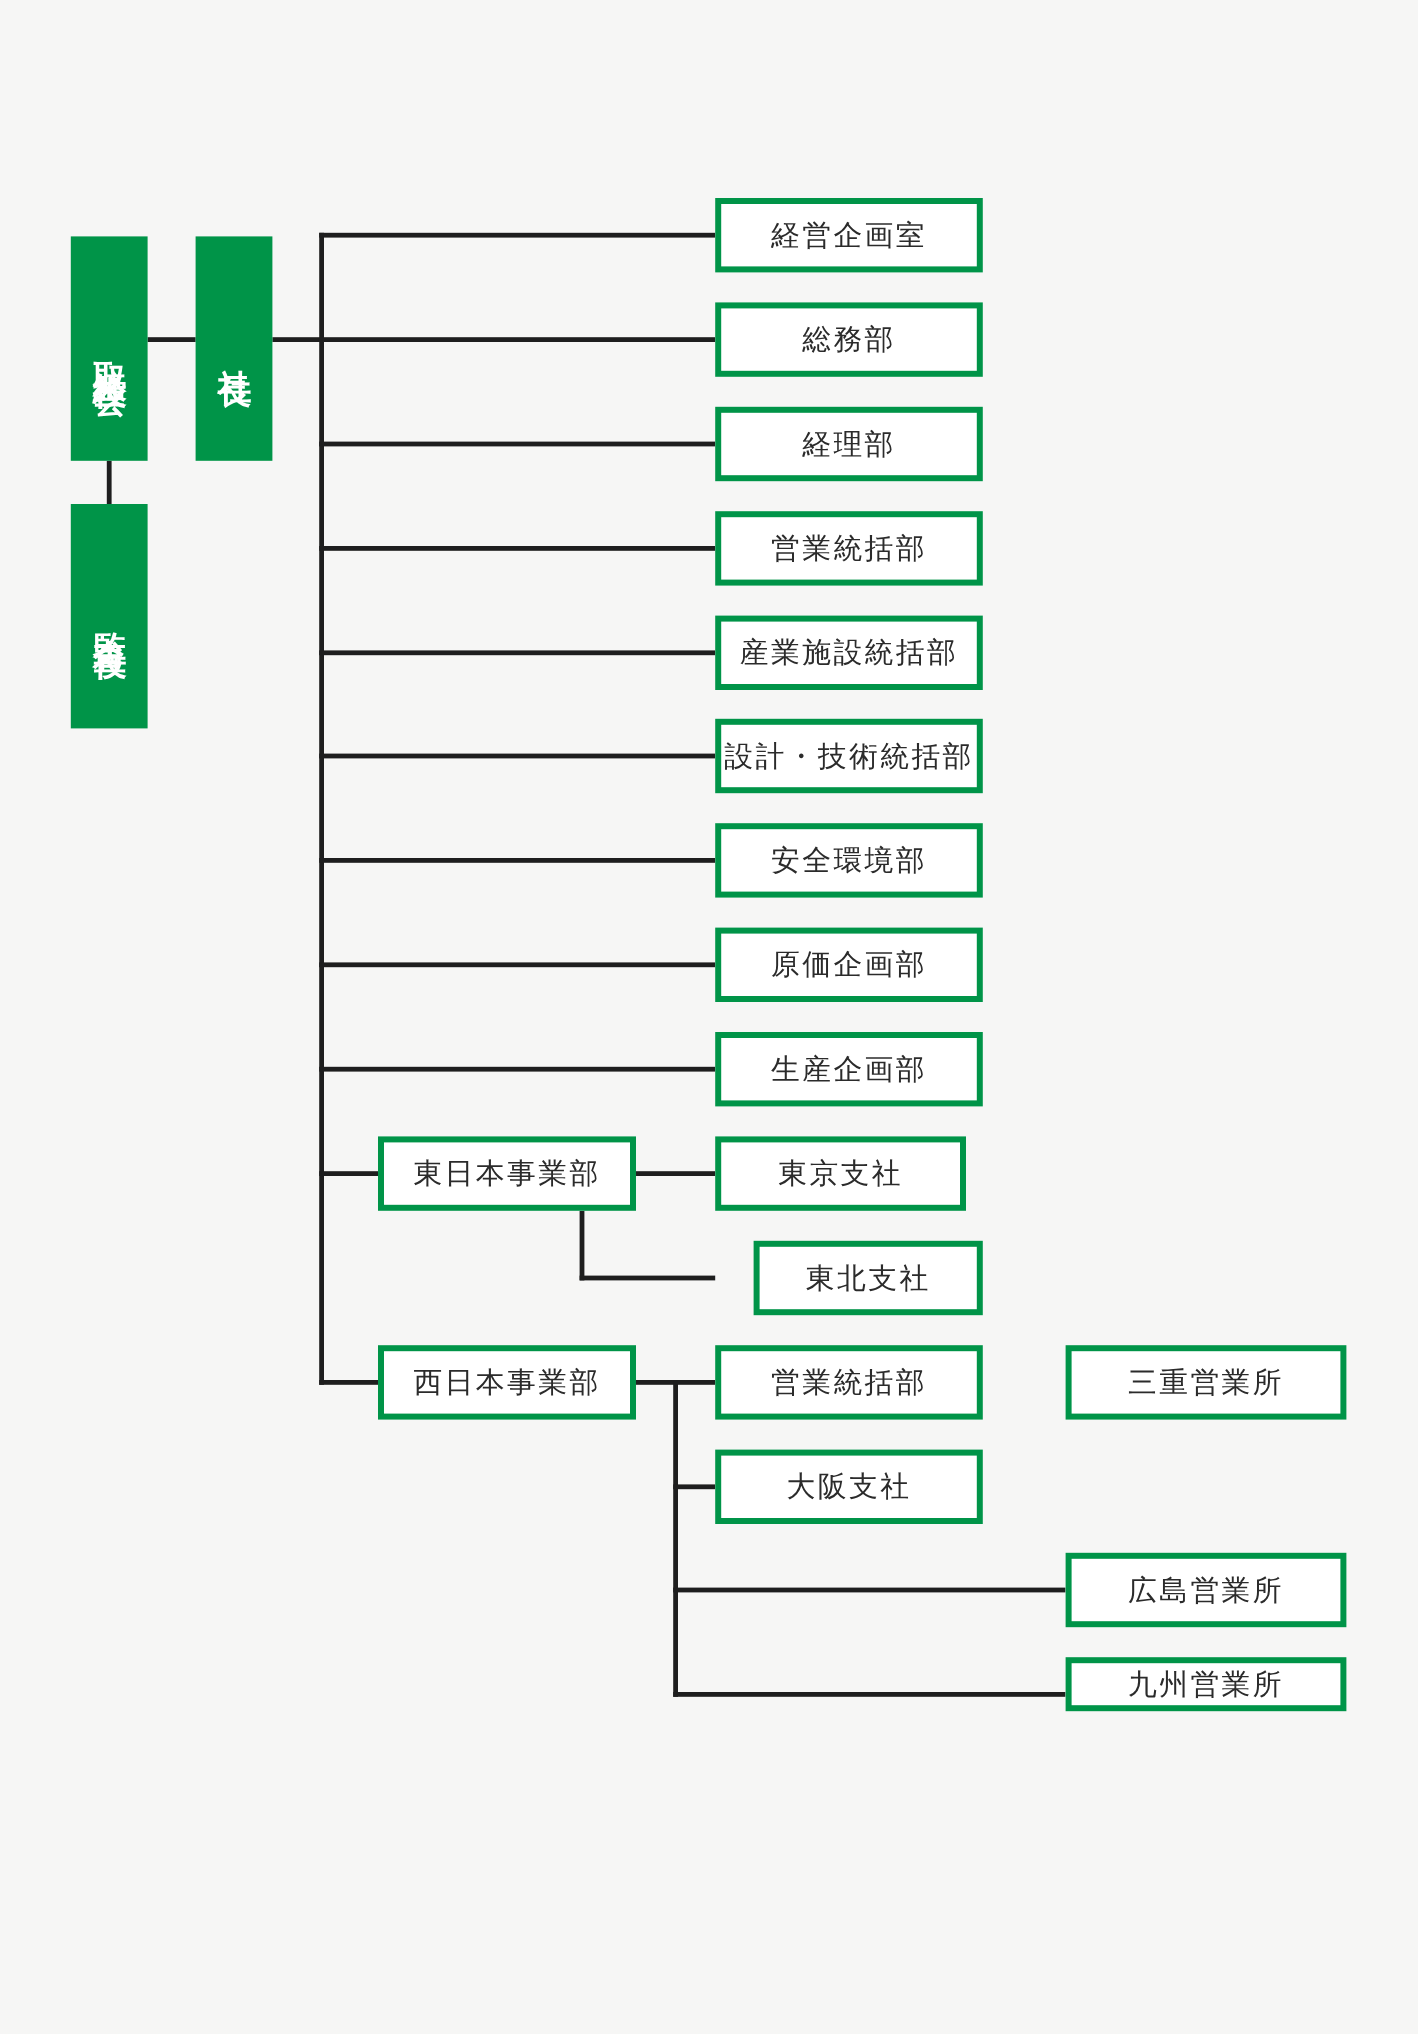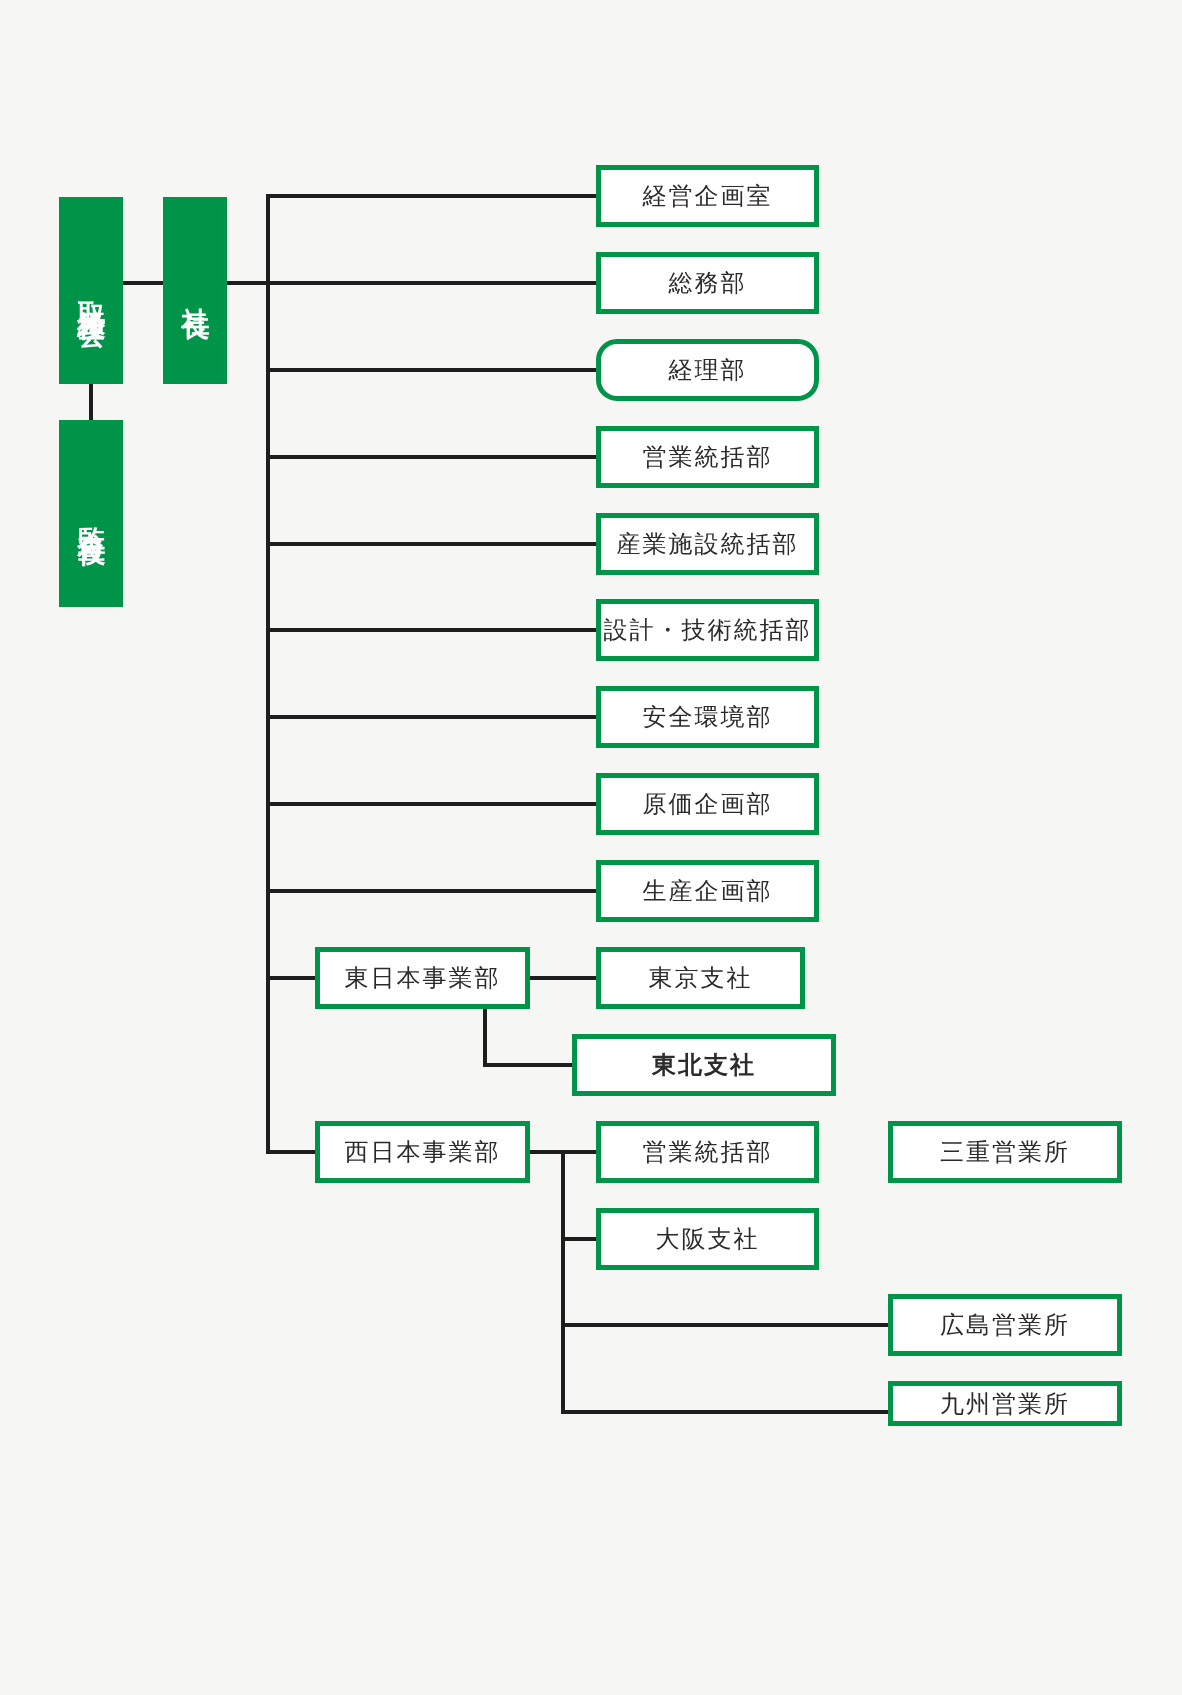--- a/index.html
+++ b/index.html
@@ -79,21 +79,21 @@
     </div>
     <div class="node filled-vertical" style="left: 59px; top: 420px; width: 64px; height: 187px;">
       <span>監査役</span>
     </div>
     <div class="node outlined" style="left: 596px; top: 165px; width: 223px; height: 62px;">
       <span>経営企画室</span>
     </div>
     <div class="node outlined" style="left: 596px; top: 252px; width: 223px; height: 62px;">
       <span>総務部</span>
     </div>
-    <div class="node outlined" style="left: 596px; top: 339px; width: 223px; height: 62px; border-radius: 21px;">
+    <div class="node outlined" style="left: 596px; top: 339px; width: 223px; height: 62px;">
       <span>経理部</span>
     </div>
     <div class="node outlined" style="left: 596px; top: 426px; width: 223px; height: 62px;">
       <span>営業統括部</span>
     </div>
     <div class="node outlined" style="left: 596px; top: 513px; width: 223px; height: 62px;">
       <span>産業施設統括部</span>
     </div>
     <div class="node outlined" style="left: 596px; top: 599px; width: 223px; height: 62px;">
       <span>設計・技術統括部</span>
@@ -106,21 +106,21 @@
     </div>
     <div class="node outlined" style="left: 596px; top: 860px; width: 223px; height: 62px;">
       <span>生産企画部</span>
     </div>
     <div class="node outlined" style="left: 315px; top: 947px; width: 215px; height: 62px;">
       <span>東日本事業部</span>
     </div>
     <div class="node outlined" style="left: 596px; top: 947px; width: 209px; height: 62px;">
       <span>東京支社</span>
     </div>
-    <div class="node outlined" style="left: 572px; top: 1034px; width: 264px; height: 62px; font-weight: bold;">
+    <div class="node outlined" style="left: 628px; top: 1034px; width: 191px; height: 62px;">
       <span>東北支社</span>
     </div>
     <div class="node outlined" style="left: 315px; top: 1121px; width: 215px; height: 62px;">
       <span>西日本事業部</span>
     </div>
     <div class="node outlined" style="left: 596px; top: 1121px; width: 223px; height: 62px;">
       <span>営業統括部</span>
     </div>
     <div class="node outlined" style="left: 888px; top: 1121px; width: 234px; height: 62px;">
       <span>三重営業所</span>

